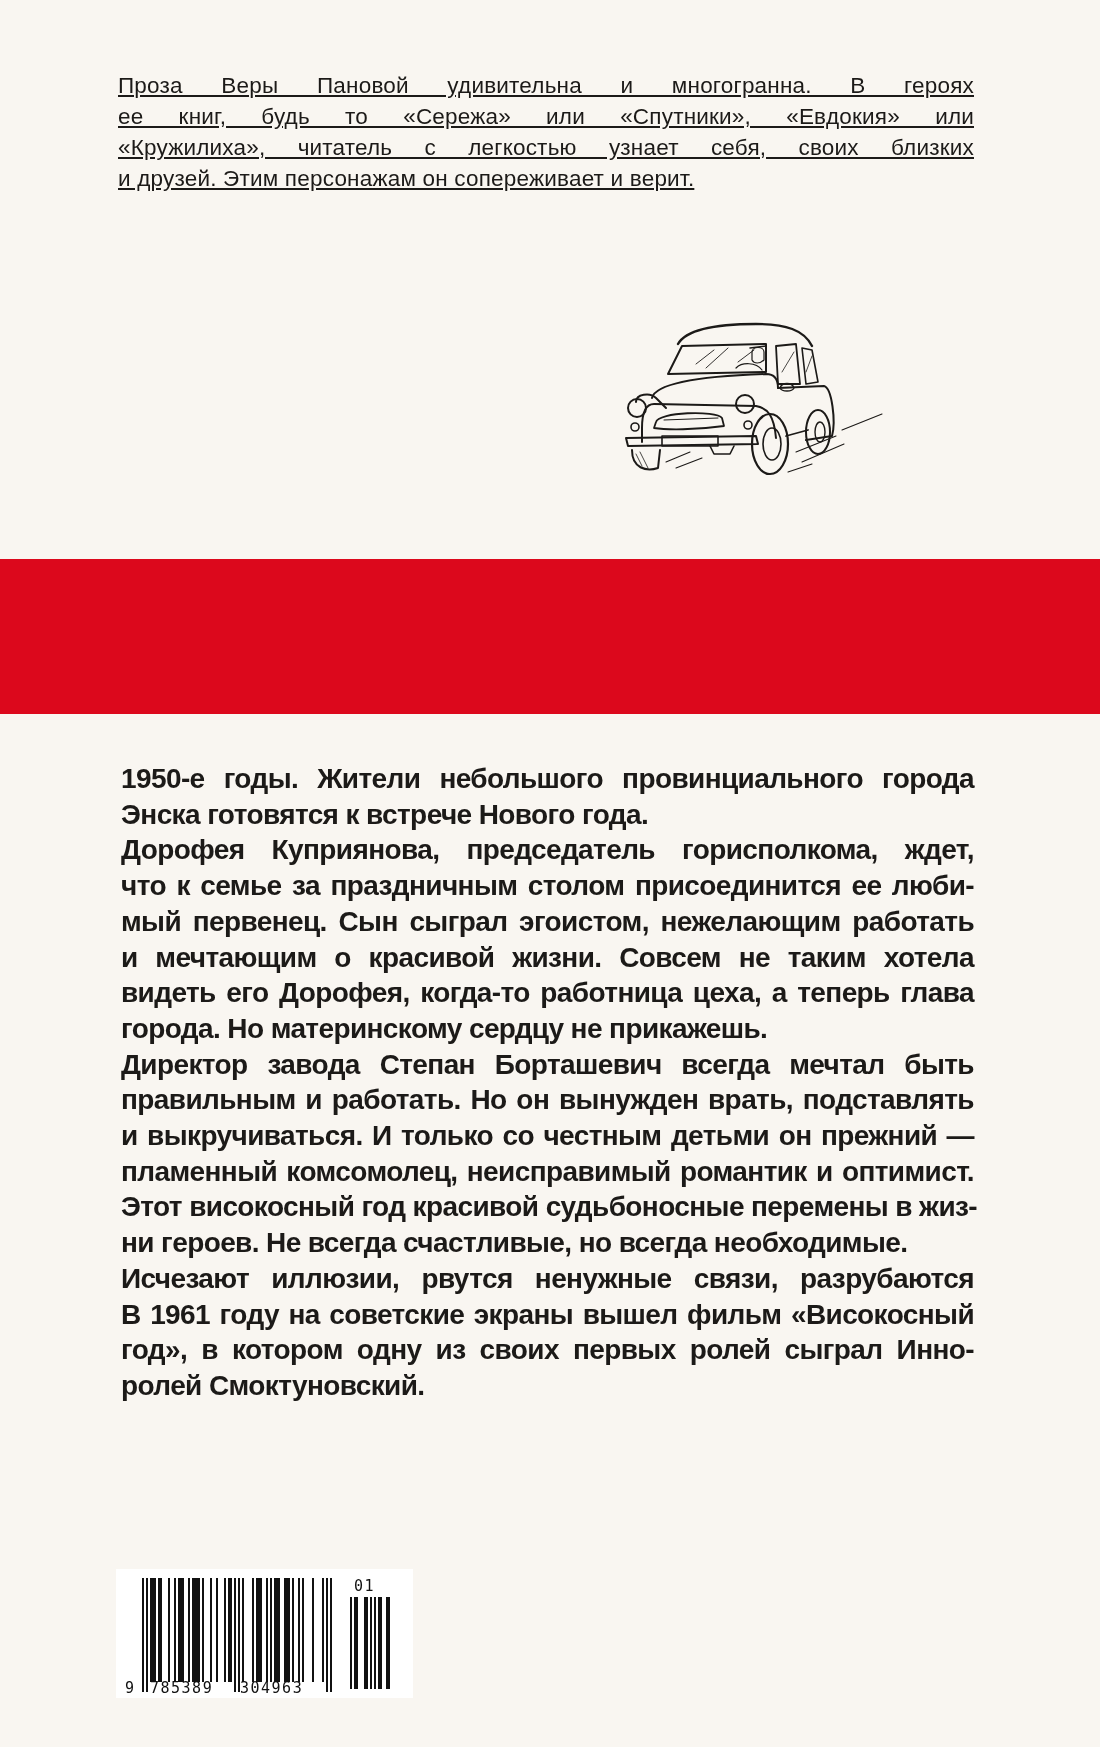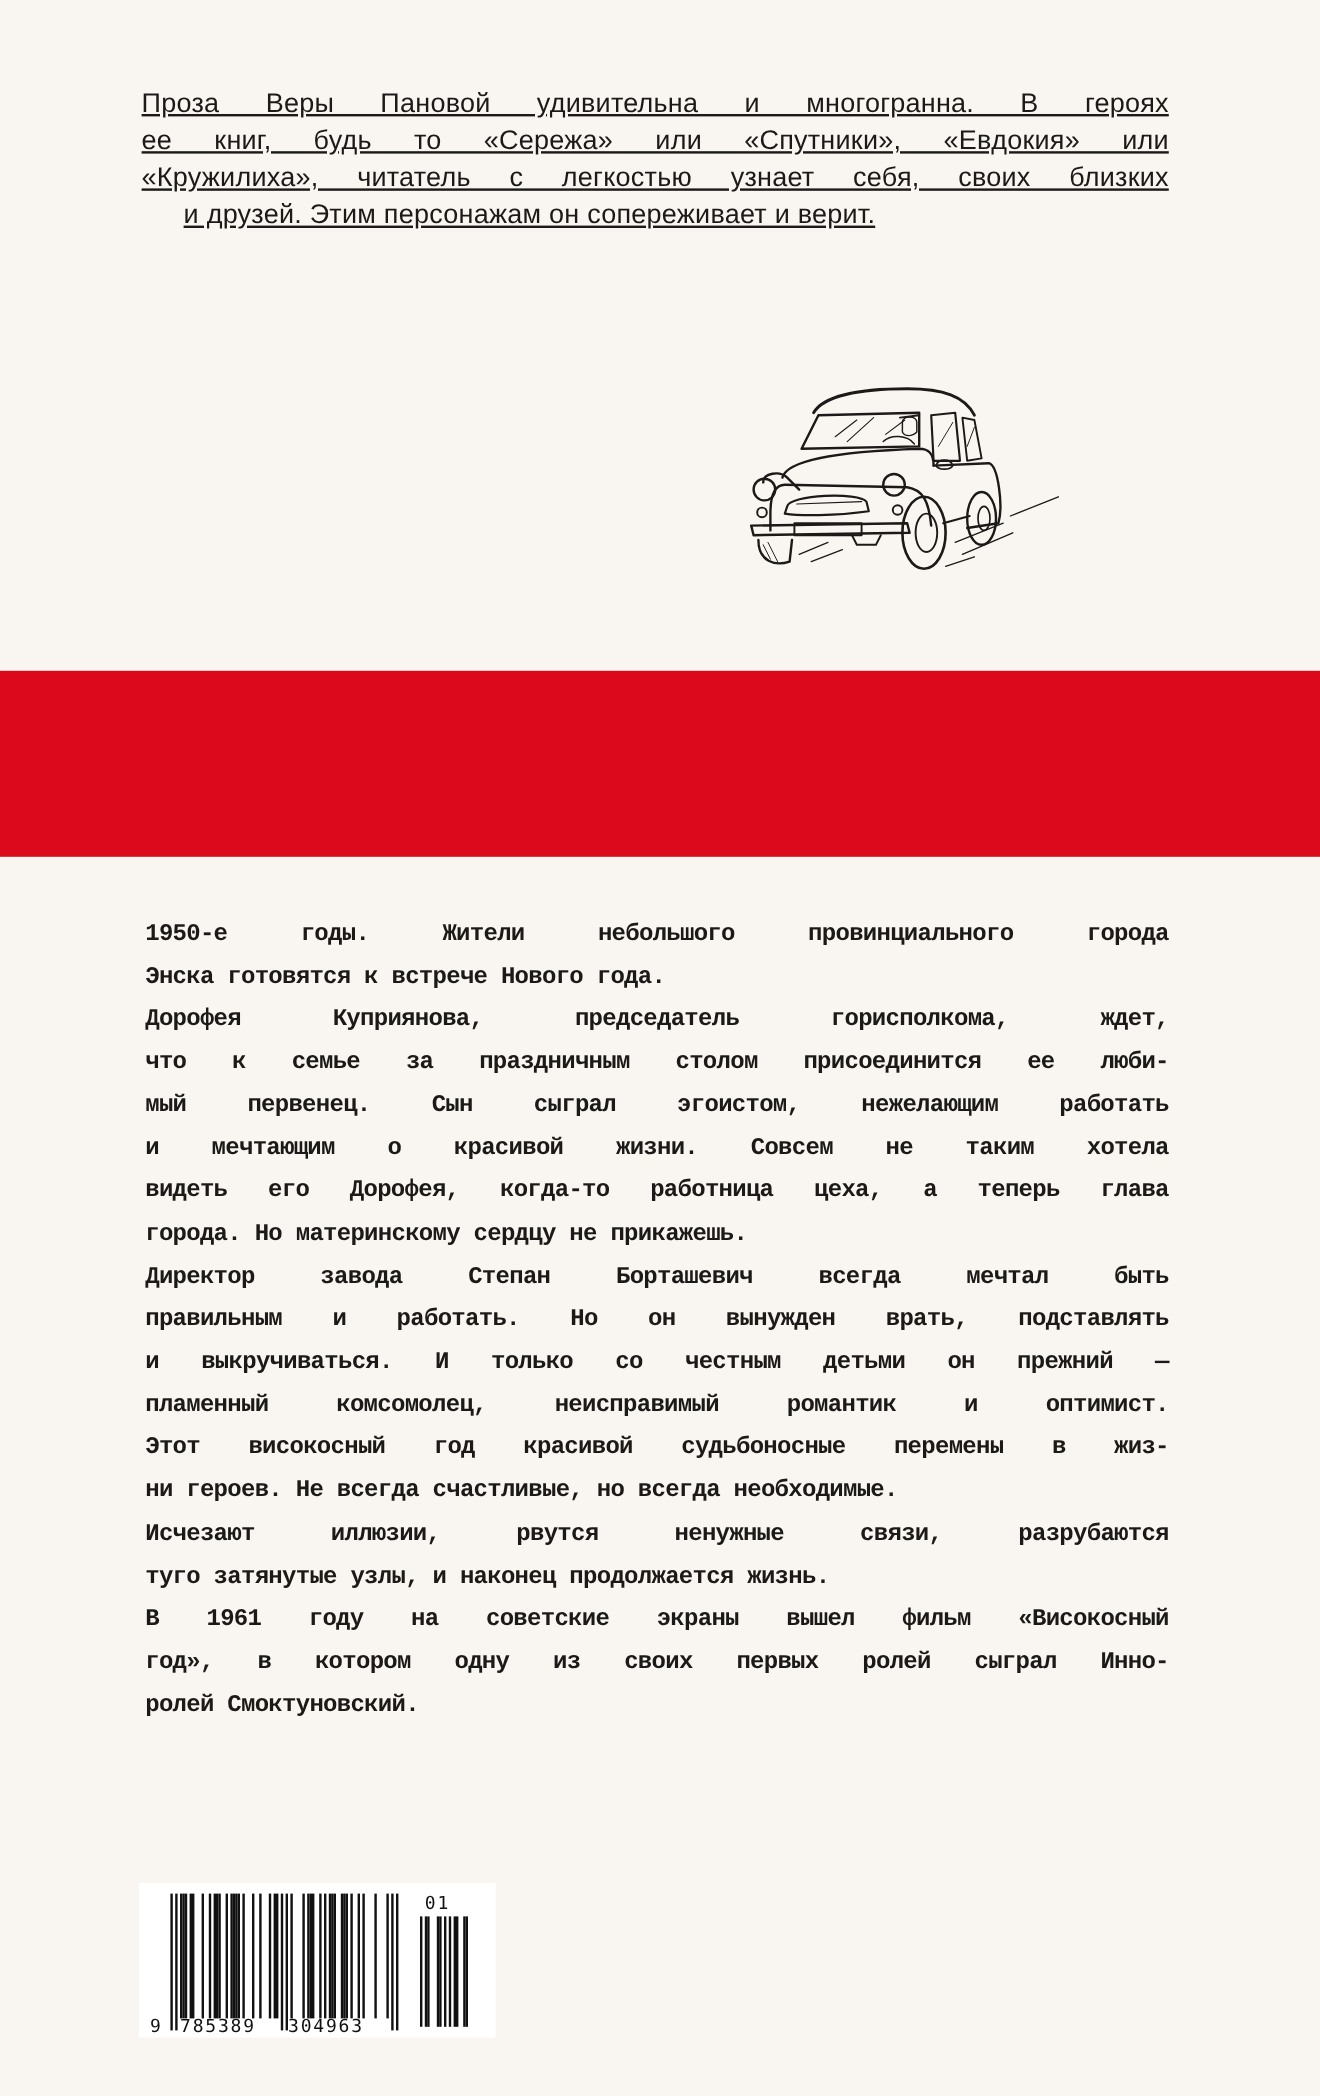--- a/index.html
+++ b/index.html
@@ -7,32 +7,32 @@
     width:1100px; height:1747px; position:relative; overflow:hidden;
     background:#f9f6f1; color:#1c1a18;
     font-family:"Liberation Sans", "DejaVu Sans", sans-serif;
   }
   .blurb {
     position:absolute; left:118px; top:70px; width:856px;
     font-size:22.5px; line-height:31px; text-align:justify;
     text-align-last:left; letter-spacing:0.2px; margin:0;
   }
   .blurb span.line { display:block; text-align:justify; text-align-last:justify;text-decoration:underline; }
-  .blurb span.line.last { text-align-last:left;margin-left:35px; }
+  .blurb span.line.last { text-align-last:left; }
   .car {
     position:absolute; left:606px; top:312px; width:290px; height:170px;
   }
   .red-band {
     position:absolute; left:0; top:559px; width:1100px; height:155px;
     background:#dc081c;
   }
   .annotation {
     position:absolute; left:121px; top:761px; width:853px; margin:0;
-    font-size:20px; line-height:35.7px; font-weight:bold;
-    letter-spacing:-0.6px; transform-origin:left top;font-family:Liberation Mono, monospace;
+    font-size:28px; line-height:35.7px; font-weight:bold;
+    letter-spacing:-0.6px; transform-origin:left top;
   }
   .annotation p { margin:0; }
   .annotation p + p { }
   .annotation span.line { display:block; text-align:justify; text-align-last:justify; white-space:nowrap; }
   .annotation span.line.last { text-align-last:left; }
   .barcode {
     position:absolute; left:116px; top:1569px; width:297px; height:129px;
     background:#ffffff;
   }
   .barcode svg { position:absolute; left:0; top:0; }
@@ -111,21 +111,20 @@
       <span class="line">и мечтающим о красивой жизни. Совсем не таким хотела</span>
       <span class="line">видеть его Дорофея, когда-то работница цеха, а теперь глава</span>
       <span class="line last">города. Но материнскому сердцу не прикажешь.</span>
       <span class="line">Директор завода Степан Борташевич всегда мечтал быть</span>
       <span class="line">правильным и работать. Но он вынужден врать, подставлять</span>
       <span class="line">и выкручиваться. И только со честным детьми он прежний —</span>
       <span class="line">пламенный комсомолец, неисправимый романтик и оптимист.</span>
       <span class="line">Этот високосный год красивой судьбоносные перемены в жиз-</span>
       <span class="line last">ни героев. Не всегда счастливые, но всегда необходимые.</span>
       <span class="line">Исчезают иллюзии, рвутся ненужные связи, разрубаются</span>
-      <span class="line last">туго затянутые узлы, и наконец продолжается жизнь.</span>
     </p>
     <p>
       <span class="line">В 1961 году на советские экраны вышел фильм «Високосный</span>
       <span class="line">год», в котором одну из своих первых ролей сыграл Инно-</span>
       <span class="line last">ролей Смоктуновский.</span>
     </p>
   </div>
 
   <div class="barcode">
     <svg id="barcode-svg" width="297" height="129" viewBox="0 0 297 129">

